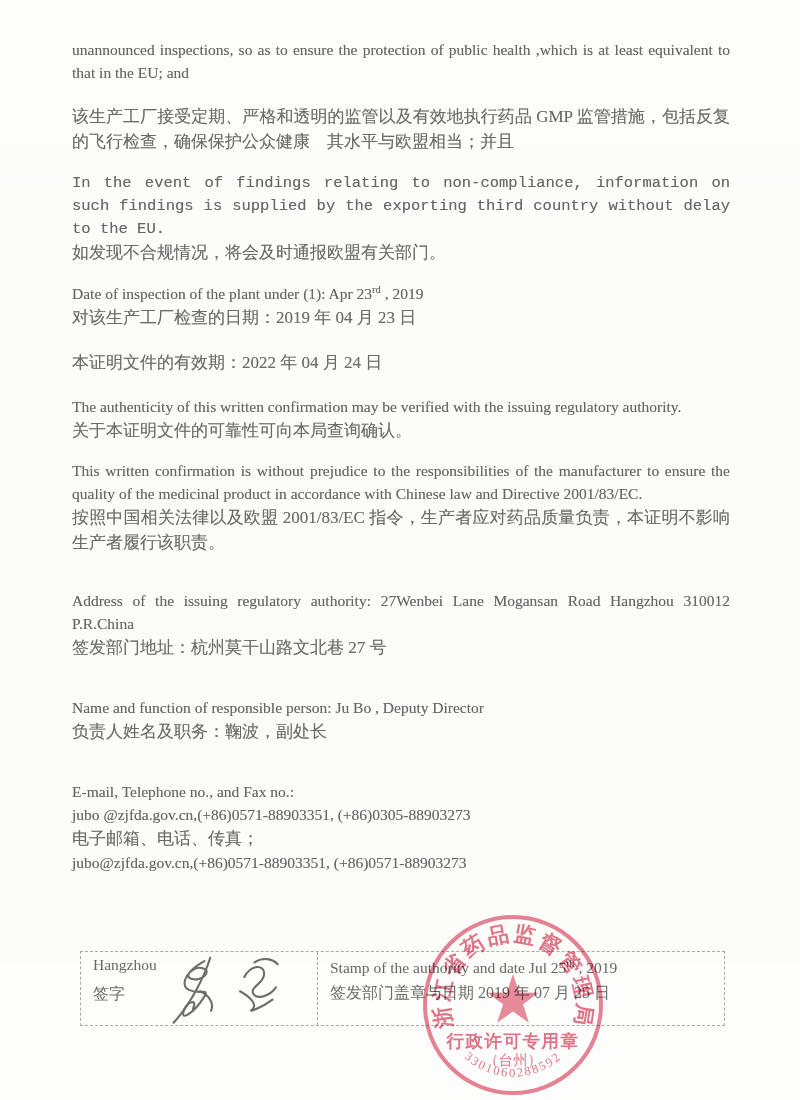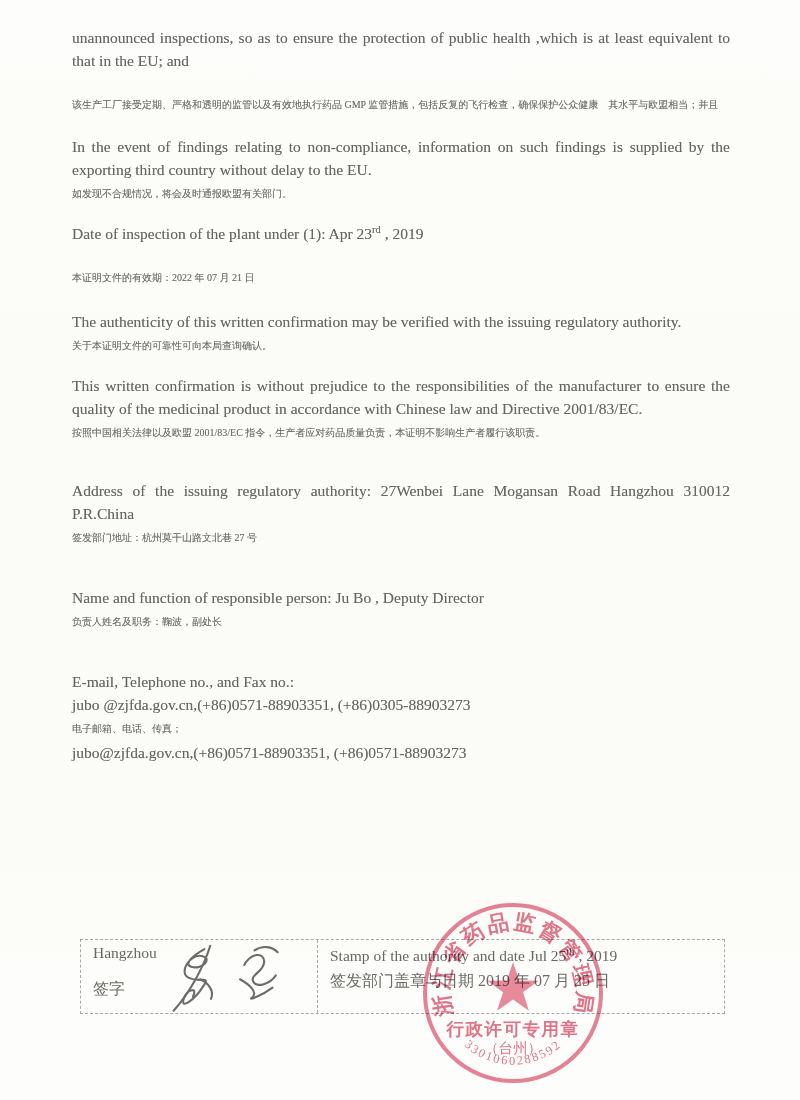--- a/index.html
+++ b/index.html
@@ -9,40 +9,41 @@
     font-family: "Liberation Serif", "DejaVu Serif", serif;
     color: #646464;
     overflow: hidden;
   }
   .page {
     position: relative;
     width: 800px; height: 952px;
     background: linear-gradient(180deg, #fdfdfb 0%, #fbfbf7 55%, #fcfcf9 100%);
     box-sizing: border-box;
     padding: 26px 70px 0 72px;
+    margin-top: 12px;
   }
   .en {
     font-size: 15.5px;
     line-height: 23px;
     text-align: justify;
     margin: 0;
     color: #666664;
     text-shadow: 0 0 0.5px rgba(120,120,120,.55);
   }
   .zh {
-    font-size: 10px;
+    font-size: 17px;
     line-height: 25px;
     text-align: justify;
     margin: 0;
     color: #6b6b68;
     text-shadow: 0 0 0.5px rgba(130,130,130,.5);
   }
   sup { font-size: 10.5px; vertical-align: super; line-height: 0; }
   .mt20 { margin-top: 20px; }
-  .mt18 { margin-top: 18px; }
+  .mt18 { margin-top: 18px; font-family: Liberation Mono, monospace; }
   .mt16 { margin-top: 16px; }
   .mt34 { margin-top: 34px; }
   .mt36 { margin-top: 36px; }
   .sig-table {
     position: absolute;
     left: 80px; top: 939px;
     width: 645px; height: 75px;
     border: 1px dashed #a9a9a4;
     display: flex;
     box-sizing: border-box;
@@ -54,21 +55,21 @@
     position: relative;
     box-sizing: border-box;
     padding: 4px 0 0 12px;
   }
   .cell-right {
     flex: 1;
     box-sizing: border-box;
     padding: 4px 0 0 12px;
   }
   .cell-label-en { font-size: 15.5px; color: #686866; }
-  .cell-label-zh { position: absolute; left: 12px; bottom: 13px; font-size: 16px; color: #6b6b68; }
+  .cell-label-zh { position: absolute; left: 12px; bottom: 20px; font-size: 16px; color: #6b6b68; }
   .stamp-line-en { font-size: 15.5px; line-height: 24px; color: #666664; }
   .stamp-line-zh { font-size: 16px; line-height: 25px; color: #6b6b68; }
   .signature-svg {
     position: absolute;
     left: 148px; top: 938px;
     width: 155px; height: 82px;
     transform: rotate(-3deg);
   }
   .stamp-svg {
     position: absolute;
@@ -88,24 +89,25 @@
 
   <p class="zh mt20">该生产工厂接受定期、严格和透明的监管以及有效地执行药品 GMP 监管措施，包括反复的飞行检查，确保保护公众健康　其水平与欧盟相当；并且</p>
 
   <div class="mt18">
     <p class="en">In the event of findings relating to non-compliance, information on such findings is supplied by the exporting third country without delay to the EU.</p>
     <p class="zh">如发现不合规情况，将会及时通报欧盟有关部门。</p>
   </div>
 
   <div class="mt16">
     <p class="en"><span>Date of inspection of the plant under (1): Apr 23</span><sup>rd</sup><span> , 2019</span></p>
+    <p class="zh">对该生产工厂检查的日期：2019 年 04 月 23 日</p>
   </div>
 
   <div class="mt20">
-    <p class="zh">本证明文件的有效期：2022 年 07 月 21 日</p>
+    <p class="zh">本证明文件的有效期：2022 年 04 月 24 日</p>
   </div>
 
   <div class="mt20">
     <p class="en">The authenticity of this written confirmation may be verified with the issuing regulatory authority.</p>
     <p class="zh">关于本证明文件的可靠性可向本局查询确认。</p>
   </div>
 
   <div class="mt16">
     <p class="en">This written confirmation is without prejudice to the responsibilities of the manufacturer to ensure the quality of the medicinal product in accordance with Chinese law and Directive 2001/83/EC.</p>
     <p class="zh">按照中国相关法律以及欧盟 2001/83/EC 指令，生产者应对药品质量负责，本证明不影响生产者履行该职责。</p>

